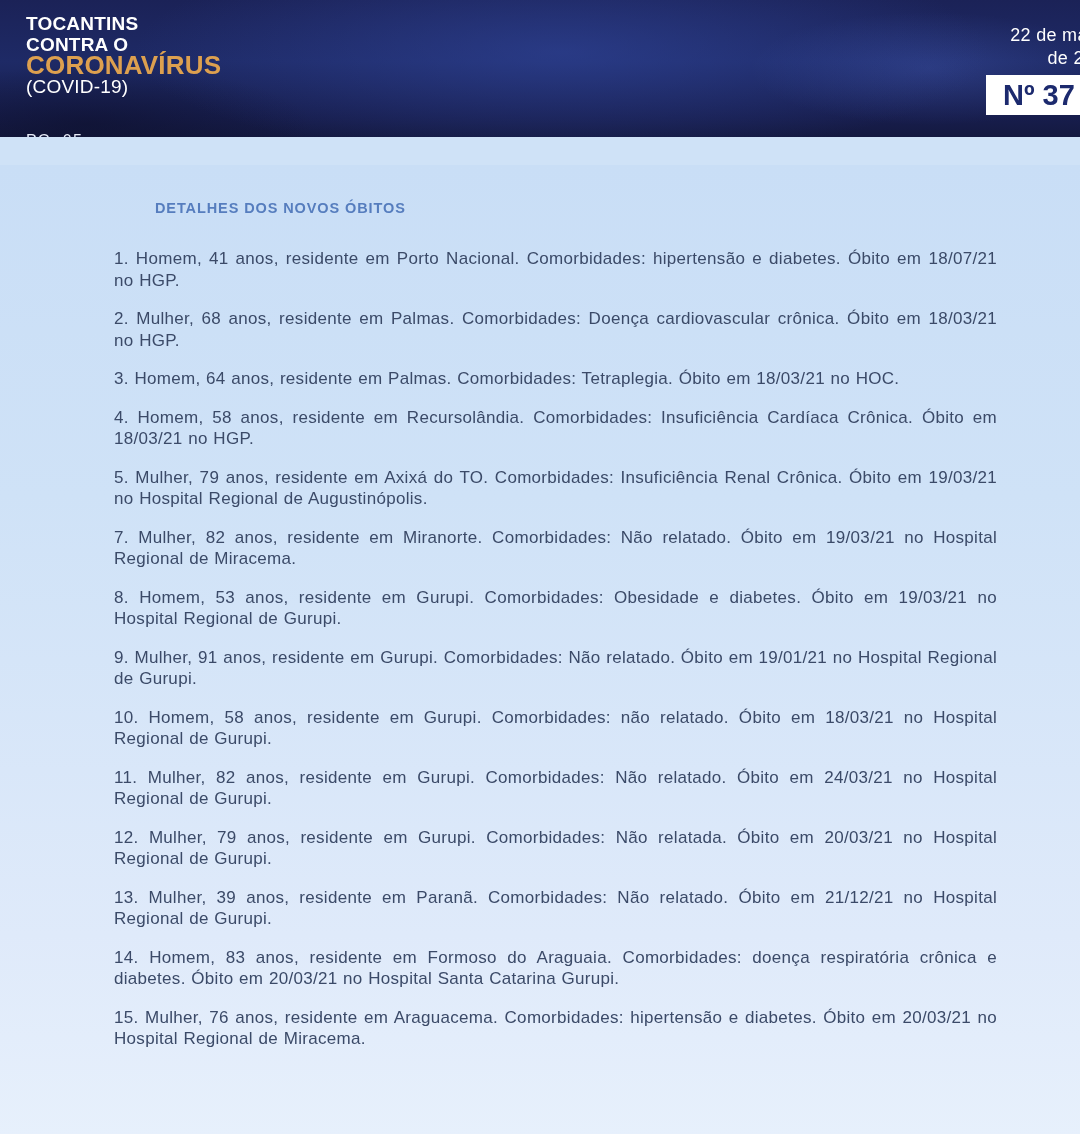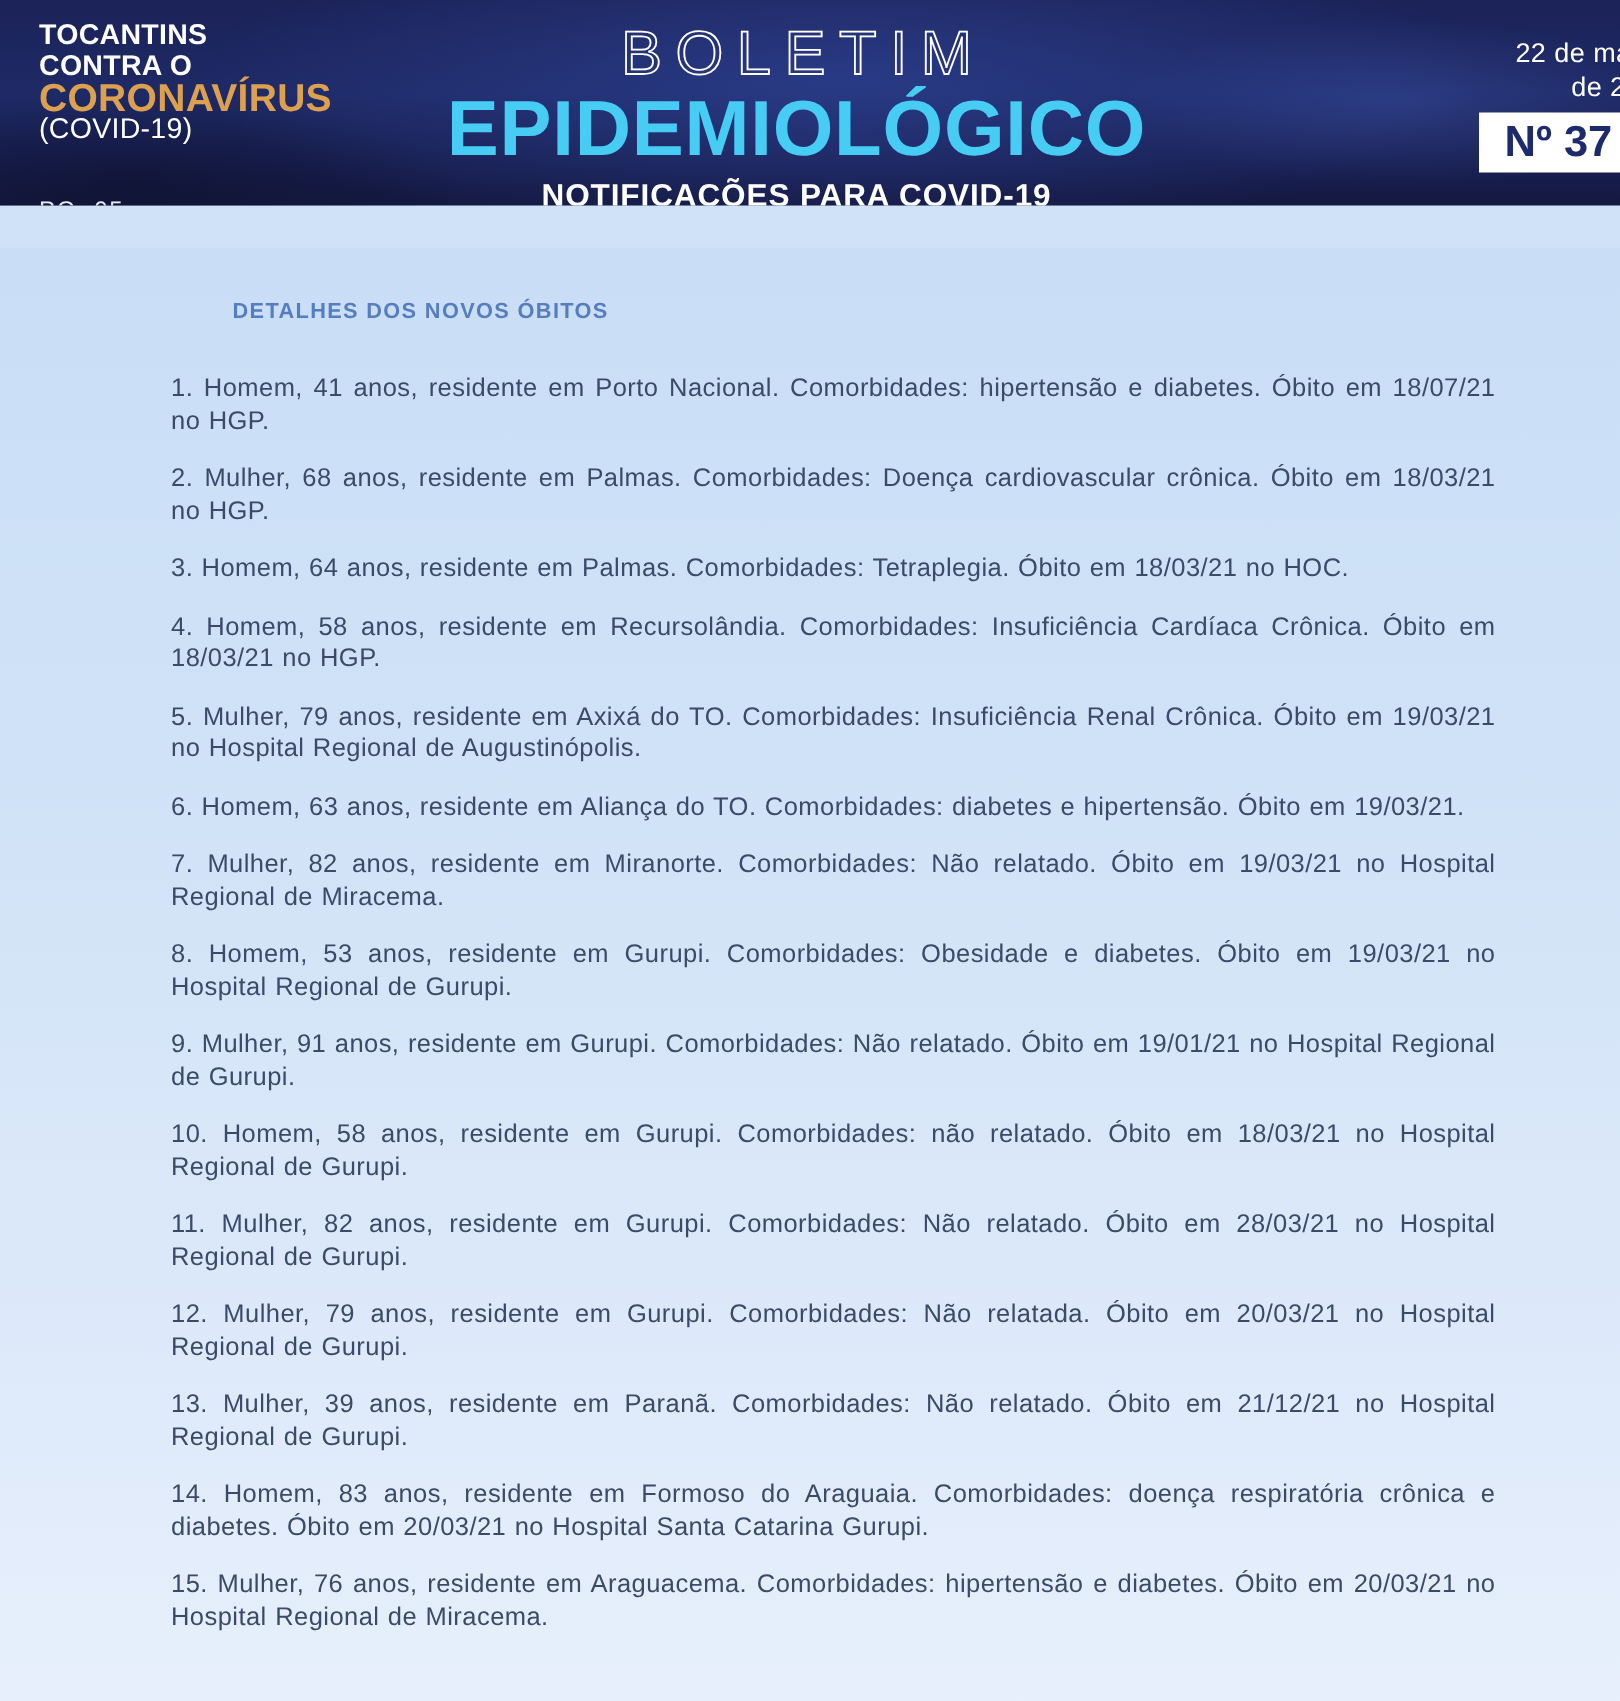--- a/index.html
+++ b/index.html
@@ -75,51 +75,45 @@
 
     <div class="logo">
       <div class="l-bold">TOCANTINS</div>
       <div class="l-bold">CONTRA O</div>
       <div class="l-orange">CORONAVÍRUS</div>
       <div class="l-reg">(COVID-19)</div>
     </div>
 
     <div class="page-label">PG. 05</div>
 
-    <div class="title-block">
-      <div class="title-thin">BOLETIM</div>
-      <div class="title-bold">EPIDEMIOLÓGICO</div>
-      <div class="subtitle">NOTIFICAÇÕES PARA COVID-19</div>
-    </div>
 
     <div class="date">
       <div>22 de mar</div>
       <div>de 20</div>
     </div>
 
     <div class="issue-box">
       <span>Nº 37</span>
     </div>
 
   </header>
 
   <main class="bdy">
     <h2 class="section-title">DETALHES DOS NOVOS ÓBITOS</h2>
     <div id="obitos-list">
         <p class="entry">1. Homem, 41 anos, residente em Porto Nacional. Comorbidades: hipertensão e diabetes. Óbito em 18/07/21 no HGP.</p>
         <p class="entry">2. Mulher, 68 anos, residente em Palmas. Comorbidades: Doença cardiovascular crônica. Óbito em 18/03/21 no HGP.</p>
         <p class="entry">3. Homem, 64 anos, residente em Palmas. Comorbidades: Tetraplegia. Óbito em 18/03/21 no HOC.</p>
         <p class="entry">4. Homem, 58 anos, residente em Recursolândia. Comorbidades: Insuficiência Cardíaca Crônica. Óbito em 18/03/21 no HGP.</p>
         <p class="entry">5. Mulher, 79 anos, residente em Axixá do TO. Comorbidades: Insuficiência Renal Crônica. Óbito em 19/03/21 no Hospital Regional de Augustinópolis.</p>
-        <p class="entry">6. Homem, 63 anos, residente em Aliança do TO. Comorbidades: diabetes e hipertensão. Óbito em 19/03/21.</p>
         <p class="entry">7. Mulher, 82 anos, residente em Miranorte. Comorbidades: Não relatado. Óbito em 19/03/21 no Hospital Regional de Miracema.</p>
         <p class="entry">8. Homem, 53 anos, residente em Gurupi. Comorbidades: Obesidade e diabetes. Óbito em 19/03/21 no Hospital Regional de Gurupi.</p>
         <p class="entry">9. Mulher, 91 anos, residente em Gurupi. Comorbidades: Não relatado. Óbito em 19/01/21 no Hospital Regional de Gurupi.</p>
         <p class="entry">10. Homem, 58 anos, residente em Gurupi. Comorbidades: não relatado. Óbito em 18/03/21 no Hospital Regional de Gurupi.</p>
-        <p class="entry">11. Mulher, 82 anos, residente em Gurupi. Comorbidades: Não relatado. Óbito em 28/03/21 no Hospital Regional de Gurupi.</p>
+        <p class="entry">11. Mulher, 82 anos, residente em Gurupi. Comorbidades: Não relatado. Óbito em 24/03/21 no Hospital Regional de Gurupi.</p>
         <p class="entry">12. Mulher, 79 anos, residente em Gurupi. Comorbidades: Não relatada. Óbito em 20/03/21 no Hospital Regional de Gurupi.</p>
         <p class="entry">13. Mulher, 39 anos, residente em Paranã.  Comorbidades: Não relatado. Óbito em 21/12/21 no Hospital Regional de Gurupi.</p>
         <p class="entry">14. Homem, 83 anos, residente em Formoso do Araguaia. Comorbidades: doença respiratória crônica e diabetes. Óbito em 20/03/21 no Hospital Santa Catarina Gurupi.</p>
         <p class="entry">15. Mulher, 76 anos, residente em Araguacema. Comorbidades: hipertensão e diabetes. Óbito em 20/03/21 no Hospital Regional de Miracema.</p>
       </div>
   </main>
 
 </div>
 
 </body></html>

